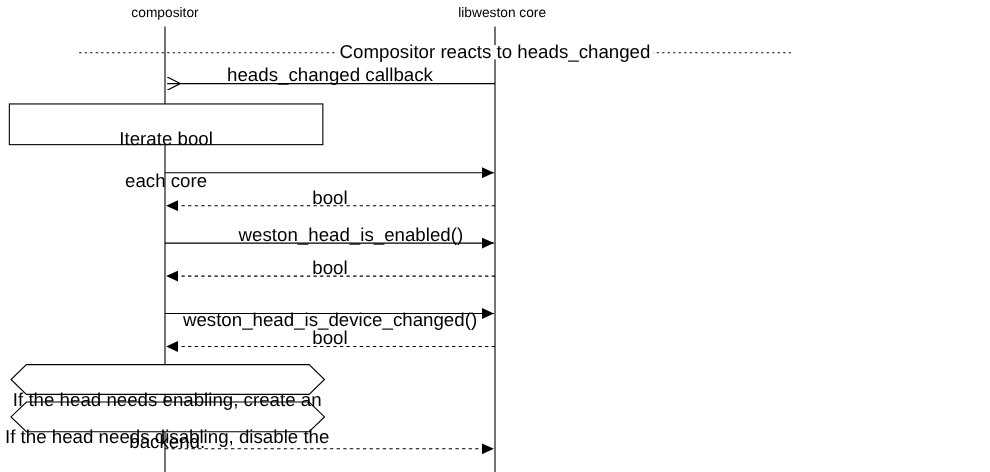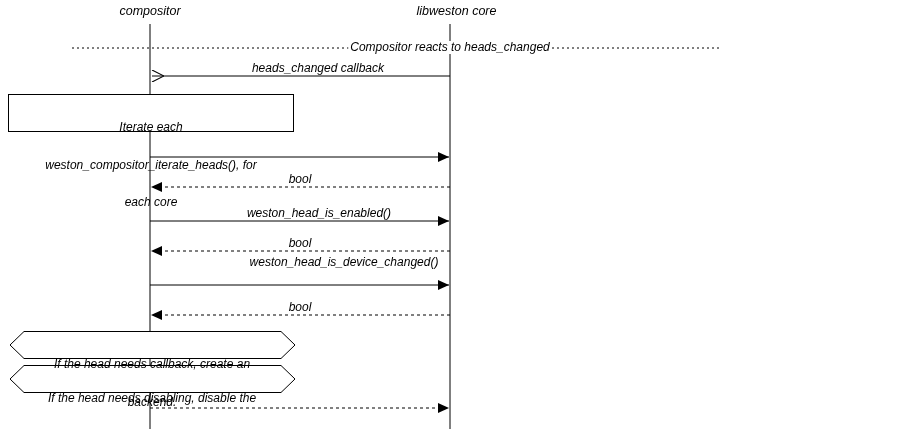--- a/index.html
+++ b/index.html
@@ -7,33 +7,32 @@
     padding: 0;
     background: #ffffff;
   }
   #diagram {
     position: relative;
     width: 720px;
     height: 429px;
     background: #ffffff;
     font-family: "Liberation Sans", sans-serif;
     overflow: hidden;
-    font-style: italic;
   }
   svg.layer {
     position: absolute;
     left: 0;
     top: 0;
     width: 900px;
     height: 429px;
   }
   .lbl {
     position: absolute;
     font-family: "Liberation Sans", sans-serif;
-    font-size: 12px;
+    font-size: 17px;
     color: #000000;
     white-space: pre;
     line-height: 13px;
   }
   .participant-label {
     font-size: 12.5px;
     text-align: center;
     transform: translateX(-50%);
   }
   .msg-label {
@@ -100,35 +99,34 @@
       <polygon points="24,365.5 281,365.5 295,379 281,392.5 24,392.5 10,379" fill="#ffffff" stroke="#000000" stroke-width="1"></polygon>
     </g>
   </svg>
 
   <div class="lbl participant-label" style="left:150px; top:5px;">compositor</div>
   <div class="lbl participant-label" style="left:450px; top:5px;padding-left:13px;">libweston core</div>
   <div class="lbl participant-label" style="left:751px; top:5px;">backend</div>
 
   <div class="lbl divider-label" style="left:450px; top:41px;">Compositor reacts to heads_changed</div>
 
-  <div class="lbl msg-label" style="left:318px; top:62px;">heads_changed callback</div>
+  <div class="lbl msg-label" style="left:300px; top:62px;">heads_changed callback</div>
   <div class="lbl msg-label" style="left:300px; top:173px;">bool</div>
   <div class="lbl msg-label" style="left:300px; top:207px;margin-left:19px;">weston_head_is_enabled()</div>
   <div class="lbl msg-label" style="left:300px; top:237px;">bool</div>
-  <div class="lbl msg-label" style="left:300px; top:256px;margin-left:44px;">weston_head_is_device_changed()</div>
+  <div class="lbl msg-label" style="left:300px; top:284px;">weston_head_is_device_changed()</div>
   <div class="lbl msg-label" style="left:300px; top:301px;">bool</div>
 
   <div class="note-text lbl" style="left:151px; top:96px;">
-    <div>Iterate each</div>
-    <div>weston_compositor_iterate_heads(), for</div>
+    <div>Iterate bool</div>
     <div>each core</div>
   </div>
 
   <div class="note-text lbl" style="left:152px; top:333px;">
-    <div>If the head needs callback, create an</div>
+    <div>If the head needs enabling, create an</div>
     <div>backend.</div>
   </div>
 
   <div class="note-text lbl" style="left:152px; top:367px;">
     <div>If the head needs disabling, disable the</div>
     
   </div>
 
 </div>
 

